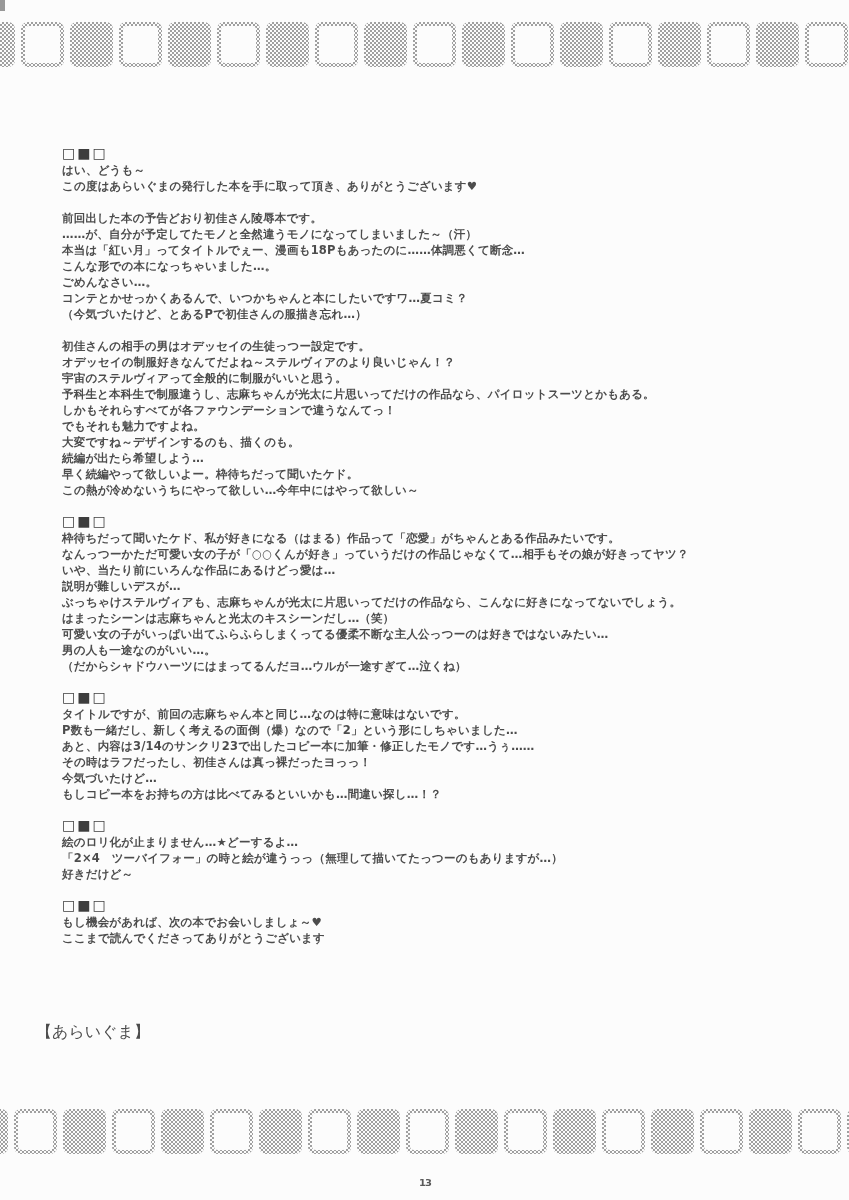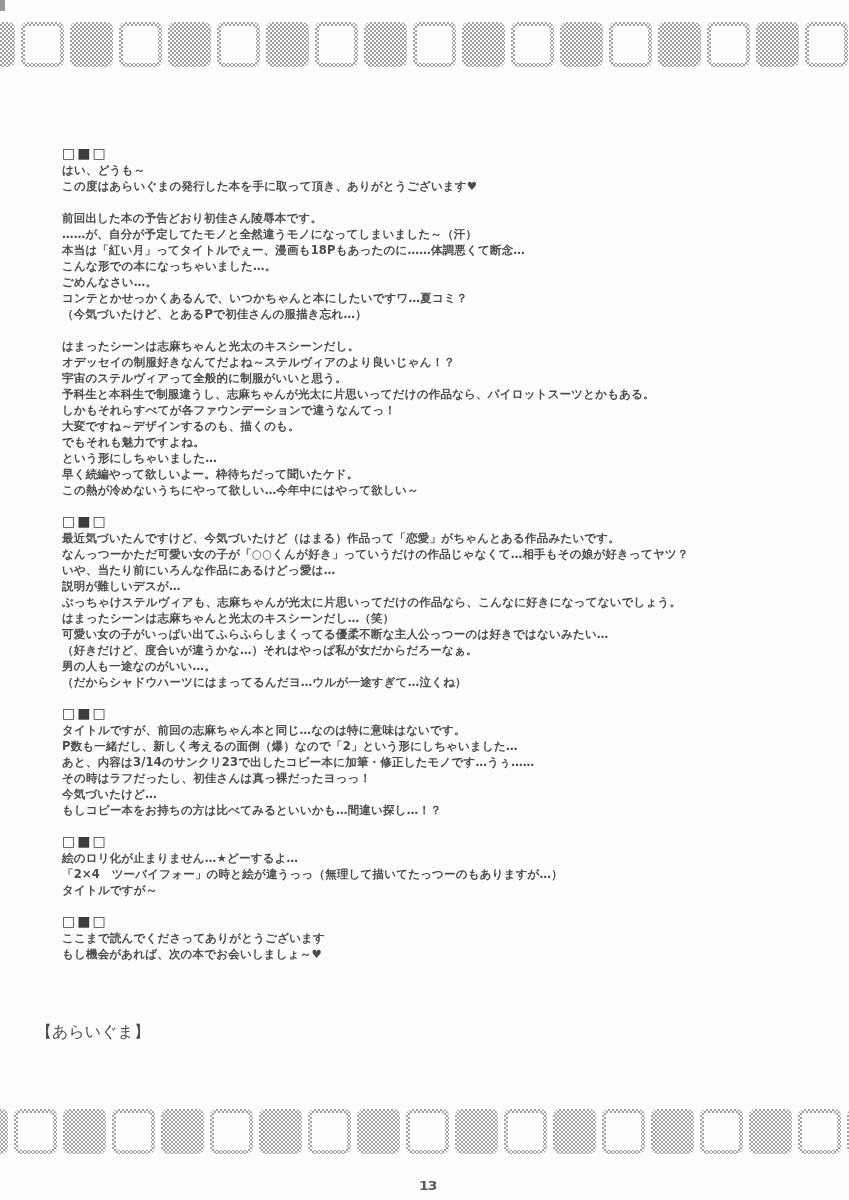--- a/index.html
+++ b/index.html
@@ -69,21 +69,21 @@
   .signature {
     margin-left:-13px;
     margin-top:16px;
     height:16px;
     white-space:pre;
     color:#4c4c4c;
   }
   .page-number {
     position:absolute;
     left:419px; top:1177px;
-    font-size:14px;
+    font-size:10px;
     font-weight:bold;
     color:#5a5a5a;
     letter-spacing:-1px;
     transform:scaleY(.92);
   }
 </style>
 </head>
 <body>
 
 <div class="page">
@@ -120,63 +120,62 @@
       <div class="section">
         <div class="line">前回出した本の予告どおり初佳さん陵辱本です。</div>
         <div class="line">……が、自分が予定してたモノと全然違うモノになってしまいました～（汗）</div>
         <div class="line">本当は「紅い月」ってタイトルでぇー、漫画も18Pもあったのに……体調悪くて断念…</div>
         <div class="line">こんな形での本になっちゃいました…。</div>
         <div class="line">ごめんなさい…。</div>
         <div class="line">コンテとかせっかくあるんで、いつかちゃんと本にしたいですワ…夏コミ？</div>
         <div class="line">（今気づいたけど、とあるPで初佳さんの服描き忘れ…）</div>
       </div>
       <div class="section">
-        <div class="line">はまったシーンは志麻ちゃんと光太のキスシーンだし。</div>
+        <div class="line">初佳さんの相手の男はオデッセイの生徒っつー設定です。</div>
         <div class="line">オデッセイの制服好きなんてだよね～ステルヴィアのより良いじゃん！？</div>
         <div class="line">宇宙のステルヴィアって全般的に制服がいいと思う。</div>
         <div class="line">予科生と本科生で制服違うし、志麻ちゃんが光太に片思いってだけの作品なら、パイロットスーツとかもある。</div>
         <div class="line">しかもそれらすべてが各ファウンデーションで違うなんてっ！</div>
+        <div class="line">でもそれも魅力ですよね。</div>
         <div class="line">大変ですね～デザインするのも、描くのも。</div>
-        <div class="line">でもそれも魅力ですよね。</div>
-        <div class="line">という形にしちゃいました…</div>
+        <div class="line">続編が出たら希望しよう…</div>
         <div class="line">早く続編やって欲しいよー。枠待ちだって聞いたケド。</div>
         <div class="line">この熱が冷めないうちにやって欲しい…今年中にはやって欲しい～</div>
       </div>
       <div class="section">
         <div class="marker-line">□■□</div>
-        <div class="line">最近気づいたんですけど、今気づいたけど（はまる）作品って「恋愛」がちゃんとある作品みたいです。</div>
+        <div class="line">枠待ちだって聞いたケド、私が好きになる（はまる）作品って「恋愛」がちゃんとある作品みたいです。</div>
         <div class="line">なんっつーかただ可愛い女の子が「○○くんが好き」っていうだけの作品じゃなくて…相手もその娘が好きってヤツ？</div>
         <div class="line">いや、当たり前にいろんな作品にあるけどっ愛は…</div>
         <div class="line">説明が難しいデスが…</div>
         <div class="line">ぶっちゃけステルヴィアも、志麻ちゃんが光太に片思いってだけの作品なら、こんなに好きになってないでしょう。</div>
         <div class="line">はまったシーンは志麻ちゃんと光太のキスシーンだし…（笑）</div>
         <div class="line">可愛い女の子がいっぱい出てふらふらしまくってる優柔不断な主人公っつーのは好きではないみたい…</div>
-        <div class="line">（好きだけど、度合いが違うかな…）それはやっぱ私が女だからだろーなぁ。</div>
         <div class="line">男の人も一途なのがいい…。</div>
         <div class="line">（だからシャドウハーツにはまってるんだヨ…ウルが一途すぎて…泣くね）</div>
       </div>
       <div class="section">
         <div class="marker-line">□■□</div>
         <div class="line">タイトルですが、前回の志麻ちゃん本と同じ…なのは特に意味はないです。</div>
         <div class="line">P数も一緒だし、新しく考えるの面倒（爆）なので「2」という形にしちゃいました…</div>
         <div class="line">あと、内容は3/14のサンクリ23で出したコピー本に加筆・修正したモノです…うぅ……</div>
         <div class="line">その時はラフだったし、初佳さんは真っ裸だったヨっっ！</div>
         <div class="line">今気づいたけど…</div>
         <div class="line">もしコピー本をお持ちの方は比べてみるといいかも…間違い探し…！？</div>
       </div>
       <div class="section">
         <div class="marker-line">□■□</div>
         <div class="line">絵のロリ化が止まりません…★どーするよ…</div>
         <div class="line">「2×4　ツーバイフォー」の時と絵が違うっっ（無理して描いてたっつーのもありますが…）</div>
-        <div class="line">タイトルですが～</div>
-      </div>
-      <div class="section">
-        <div class="marker-line">□■□</div>
+        <div class="line">好きだけど～</div>
+      </div>
+      <div class="section">
+        <div class="marker-line">□■□</div>
+        <div class="line">もし機会があれば、次の本でお会いしましょ～♥</div>
         <div class="line">ここまで読んでくださってありがとうございます</div>
-        <div class="line">もし機会があれば、次の本でお会いしましょ～♥</div>
       </div>
     </div>
 
   <div class="signature" style="position:absolute; left:49px; top:1006px;">【あらいぐま】</div>
 
   <div class="border-row bottom" id="border-bottom">
       <div class="tile"></div>
       <div class="tile outlined"></div>
       <div class="tile"></div>
       <div class="tile outlined"></div>

